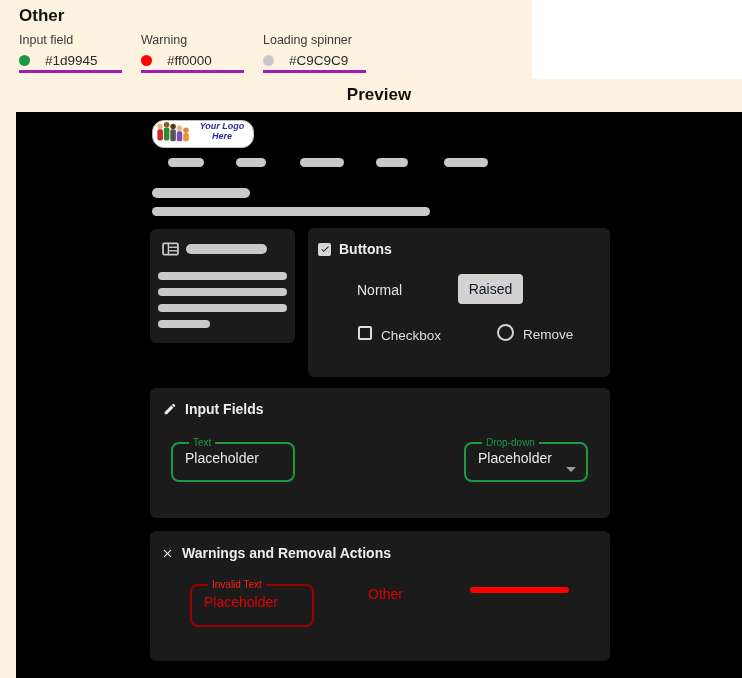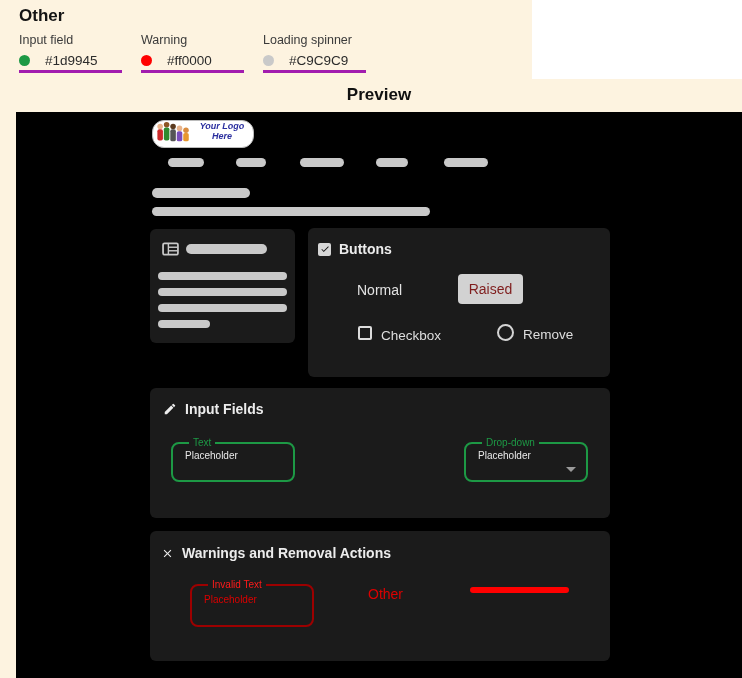--- a/index.html
+++ b/index.html
@@ -25,28 +25,28 @@
   .logo-people { flex:0 0 38px; height:24px; margin-left:2px; }
   .logo-text { flex:1; text-align:center; font-size:9px; font-weight:bold; font-style:italic; color:#2b2f9f; line-height:10px; padding-right:2px; }
 
   .sk { position:absolute; background:#c9c9c9; border-radius:5px; }
 
   .card { position:absolute; background:#1b1b1b; border-radius:6px; }
   .card-hdr { position:absolute; display:flex; align-items:center; gap:8px; color:#ececec; font-size:14px; font-weight:bold; }
   .cbx-checked { width:13px; height:13px; background:#d6d6d6; border-radius:2px; display:flex; align-items:center; justify-content:center; }
 
   .txt-btn { position:absolute; font-size:14px; color:#e3e3e3; cursor:pointer; }
-  .raised-btn { position:absolute; width:65px; height:30px; background:#d2d2d2; border:none; border-radius:4px; font-family:"Liberation Sans",sans-serif; font-size:14px; color:#7f1d1d; cursor:pointer; }
+  .raised-btn { position:absolute; width:65px; height:30px; background:#d2d2d2; border:none; border-radius:4px; font-family:"Liberation Sans",sans-serif; font-size:14px; color:#0f172a; cursor:pointer; }
   .cbx-box { position:absolute; width:14px; height:14px; border:2px solid #dcdcdc; border-radius:2px; background:transparent; cursor:pointer; }
   .radio-circ { position:absolute; width:17px; height:17px; border:2px solid #d4d4d4; border-radius:50%; background:transparent; cursor:pointer; }
   .ctl-label { position:absolute; font-size:13.5px; color:#dedede; }
 
   fieldset.mfield { position:absolute; width:124px; height:44px; border:2px solid #1d9945; border-radius:8px; padding:0 0 0 12px; }
   fieldset.mfield legend { float:none; width:auto; font-size:10px; color:#1d9945; padding:0 4px; margin-left:4px; line-height:1; }
-  fieldset.mfield .fv { margin-top:2px; font-size:10px; color:#e9e9e9; white-space:nowrap; }
+  fieldset.mfield .fv { margin-top:2px; font-size:14px; color:#e9e9e9; white-space:nowrap; }
   fieldset.invalid { border-color:#9d0000; height:47px; }
   fieldset.invalid legend { color:#ff1b1b; }
   fieldset.invalid .fv { color:#dc0000; margin-top:4px; }
   .field-icon { position:absolute; right:8px; top:11px; }
   .dd-arrow { position:absolute; right:10px; top:19px; width:0; height:0; border-left:5px solid transparent; border-right:5px solid transparent; border-top:5px solid #9a9a9a; }
 
   .remove-link { position:absolute; font-size:14px; color:#dc0000; cursor:pointer; }
   .red-bar { position:absolute; width:99px; height:6px; background:#ff0000; border-radius:3px; }
 </style>
 </head>

